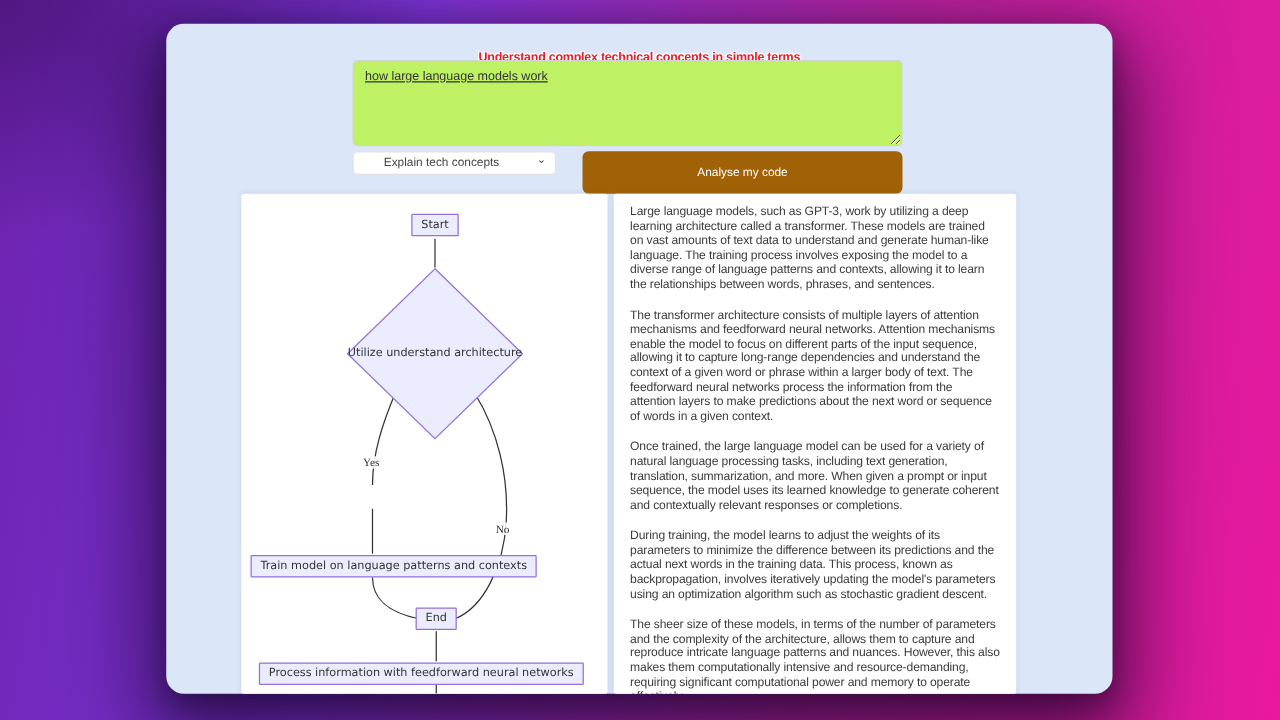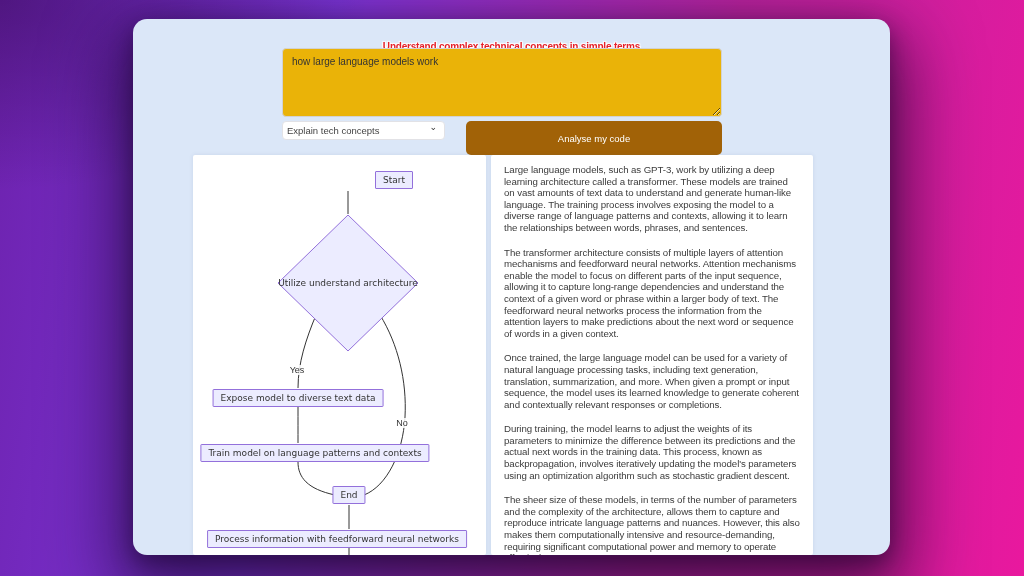--- a/index.html
+++ b/index.html
@@ -27,39 +27,40 @@
     font-size: 10px; font-weight: bold; letter-spacing: -0.2px;
     color: #e5202a;
     text-decoration: underline;
     text-shadow: -1px -1px 1px #ffffff, 1px -1px 1px #ffffff, -1px 1px 1px #ffffff, 1px 1px 1px #ffffff;
   }
 
   .form { position: absolute; left: 149px; top: 29px; width: 440px; }
 
   .prompt {
     width: 440px; height: 69px;
-    background: #eab308;
+    background: #bef264;
     border: 1px solid #d2d2d2; border-radius: 4px;
     padding: 7px 9px;
     font-family: "Liberation Sans", sans-serif;
     font-size: 10px; color: #333;
     resize: vertical; outline: none;
     display: block;
+    text-decoration: underline;
   }
 
   .controls { display: flex; gap: 21px; margin-top: 4px; }
 
   .select {
     position: relative;
     width: 163px; height: 19px;
     background: #ffffff;
     border: 1px solid #e2e2e6; border-radius: 4px;
     font-size: 9.5px; color: #444;
     display: flex; align-items: center;
-    padding: 0 4px;
+    padding: 0 24px;
     cursor: pointer;
   }
   .select .chevron {
     position: absolute; right: 7px; top: 0px;
     font-size: 9px; color: #333;
   }
 
   .analyse {
     flex: 1; height: 34px;
     background: #a16207;
@@ -100,21 +101,21 @@
   .diamond-label {
     position: absolute; left: 155px; top: 128px;
     transform: translate(-50%, -50%);
     font-size: 9px; color: #333; white-space: nowrap;
     font-family: "DejaVu Sans", sans-serif;
   }
   .edge-label {
     position: absolute; transform: translate(-50%, -50%);
     font-size: 9px; color: #333;
     background: rgba(255,255,255,0.85); padding: 0 2px;
-    font-family: Liberation Sans, sans-serif;
+    font-family: Liberation Serif, serif;
   }
 </style>
 </head>
 <body>
 
 <div class="desktop">
   <div class="window">
 
     <h1 class="title">Understand complex technical concepts in simple terms</h1>
 
@@ -138,25 +139,24 @@
             <path d="M123 160 C 113 184, 105 208, 105 233"></path>
             <path d="M105 252 C 105 265, 105 277, 105 288"></path>
             <path d="M105 307 C 105 322, 114 334, 142 340"></path>
             <path d="M187 160 C 205 189, 214 226, 212 262 C 210 298, 194 331, 171 340"></path>
             <path d="M156 350 L156 374"></path>
             <path d="M156 393 L156 400"></path>
           </g>
           <polygon points="155,60 225,128 155,196 85,128" fill="#ECECFF" stroke="#9370DB" stroke-width="1"></polygon>
         </svg>
 
-        <div class="node" style="left:155px; top:16px;margin-left:46px;">Start</div>
+        <div class="node" style="left:155px; top:16px;">Start</div>
         <div class="diamond-label">Utilize understand architecture</div>
         <div class="edge-label" style="left:104px; top:215px;">Yes</div>
         <div class="edge-label" style="left:209px; top:268px;">No</div>
-        <div class="node" style="left:105px; top:234px;">Expose model to diverse text data</div>
         <div class="node" style="left:122px; top:289px;">Train model on language patterns and contexts</div>
         <div class="node" style="left:156px; top:331px;">End</div>
         <div class="node" style="left:144px; top:375px;">Process information with feedforward neural networks</div>
       </div>
 
       <div class="panel result">
         <p>Large language models, such as GPT-3, work by utilizing a deep learning architecture called a transformer. These models are trained on vast amounts of text data to understand and generate human-like language. The training process involves exposing the model to a diverse range of language patterns and contexts, allowing it to learn the relationships between words, phrases, and sentences.</p>
         <p>The transformer architecture consists of multiple layers of attention mechanisms and feedforward neural networks. Attention mechanisms enable the model to focus on different parts of the input sequence, allowing it to capture long-range dependencies and understand the context of a given word or phrase within a larger body of text. The feedforward neural networks process the information from the attention layers to make predictions about the next word or sequence of words in a given context.</p>
         <p>Once trained, the large language model can be used for a variety of natural language processing tasks, including text generation, translation, summarization, and more. When given a prompt or input sequence, the model uses its learned knowledge to generate coherent and contextually relevant responses or completions.</p>
         <p>During training, the model learns to adjust the weights of its parameters to minimize the difference between its predictions and the actual next words in the training data. This process, known as backpropagation, involves iteratively updating the model's parameters using an optimization algorithm such as stochastic gradient descent.</p>

